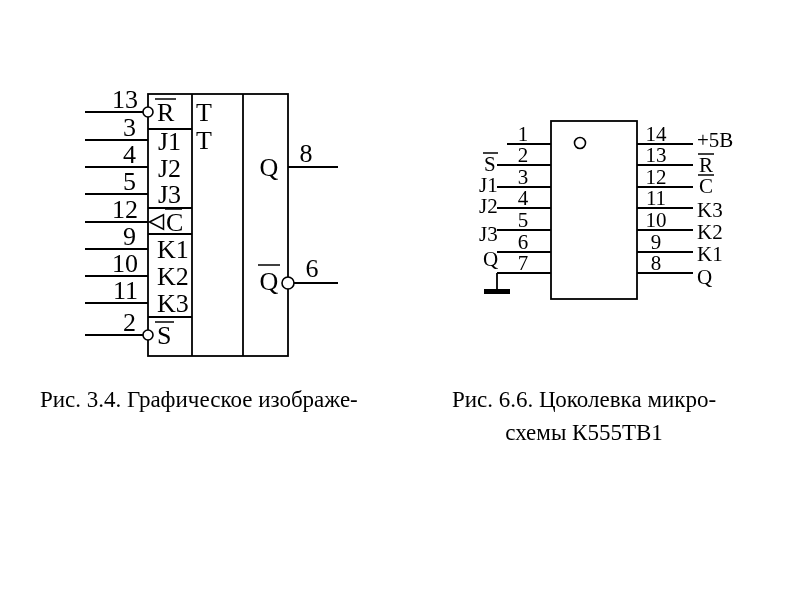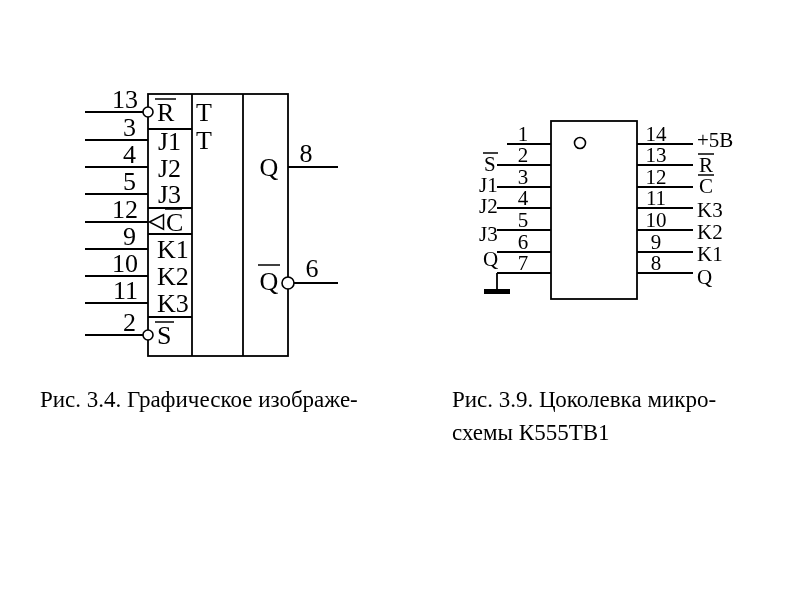--- a/index.html
+++ b/index.html
@@ -23,20 +23,21 @@
   .t-lg { font-size: 26px; }
   .t-sm { font-size: 21px; }
   .mid  { text-anchor: middle; }
   .end  { text-anchor: end; }
   .caption {
     position: absolute;
     top: 383px;
     font-size: 23px;
     line-height: 33px;
     white-space: nowrap;
+    text-align: center;
   }
   #caption-left  { left: 40px;  }
   #caption-right { left: 452px; }
 </style>
 </head>
 <body>
 
 <svg id="fig34-svg" class="fig-svg" viewBox="0 0 400 380">
 
   <rect x="148" y="94" width="140" height="262" class="ln"></rect>
@@ -204,15 +205,15 @@
     <line x1="637" y1="273" x2="693" y2="273" class="ln"></line>
     <text x="656" y="270" class="t-sm mid">8</text>
     <text x="697" y="284" class="t-sm">Q</text>
   </g>
 </svg>
 
 <div id="caption-left" class="caption">
   <div>Рис. 3.4. Графическое изображе-</div>
 </div>
 <div id="caption-right" class="caption">
-  <div>Рис. 3.9. Цоколевка микро-</div>
+  <div>Рис. 6.6. Цоколевка микро-</div>
   <div>схемы К555ТВ1</div>
 </div>
 
 </body></html>

